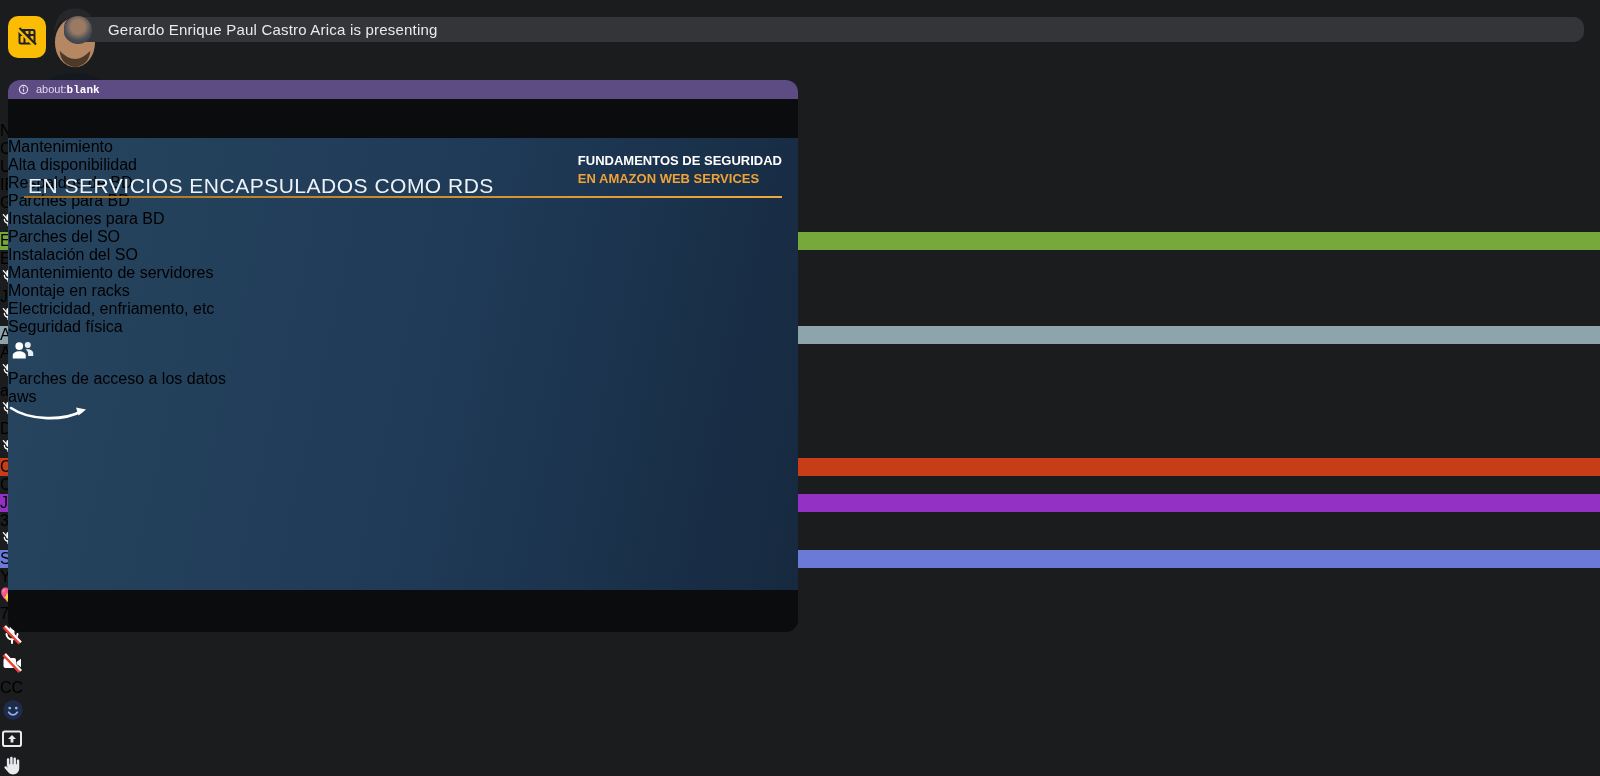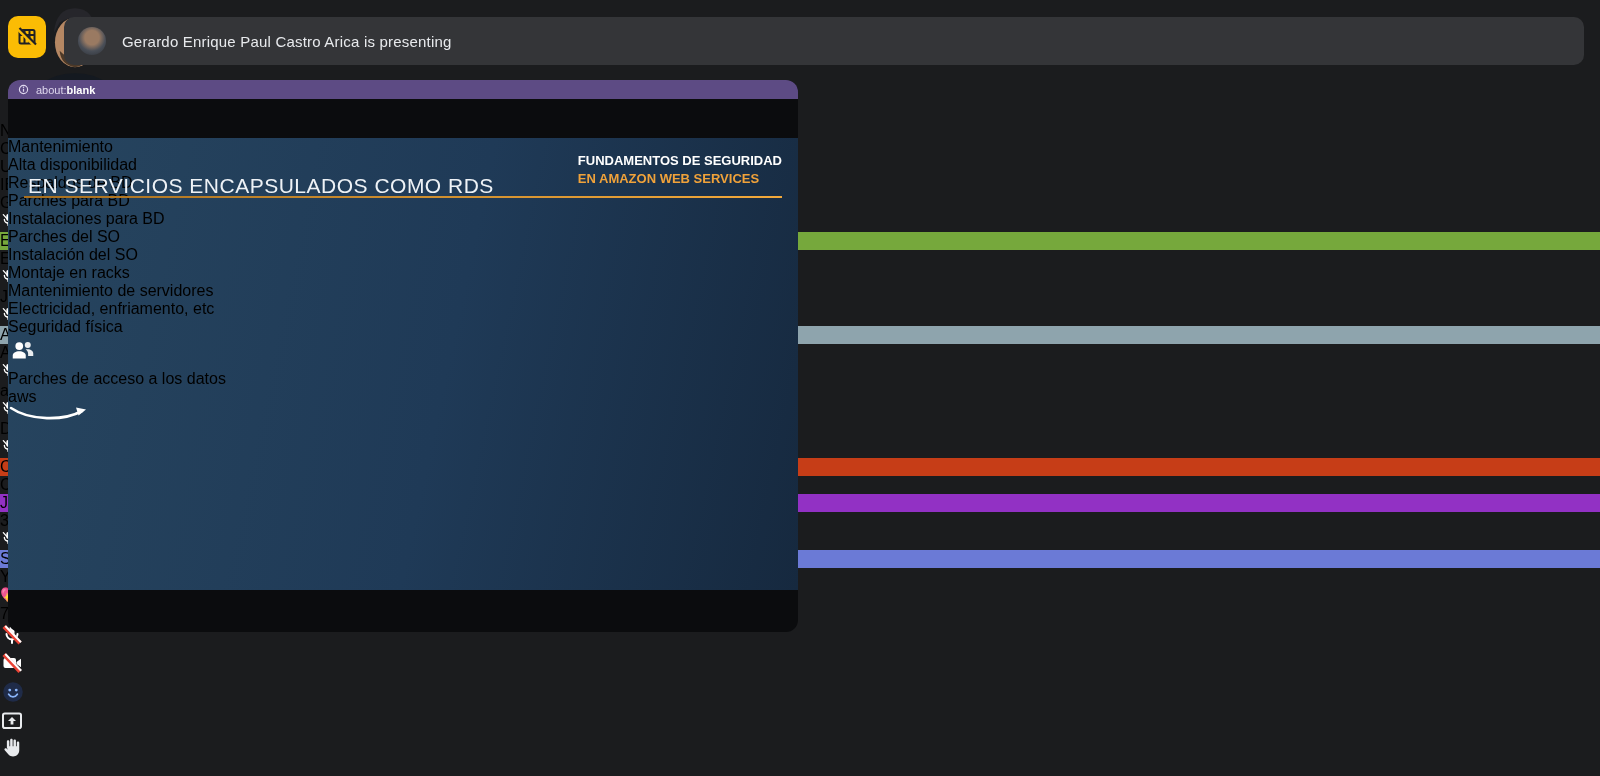--- a/index.html
+++ b/index.html
@@ -1,30 +1,30 @@
 <!DOCTYPE html>
 <html><head>
 <meta charset="utf-8">
 <style>
   html,body{margin:0;padding:0;background:#1b1c1e;width:1600px;height:776px;overflow:hidden;
     font-family:"Liberation Sans","DejaVu Sans",sans-serif;-webkit-font-smoothing:antialiased;}
   .abs{position:absolute;}
   
   .chip{position:absolute;left:8px;top:16px;width:38px;height:42px;border-radius:10px;background:#fbbc04;
     display:flex;align-items:center;justify-content:center;}
-  .topbar{position:absolute;left:64px;top:17px;width:1520px;height:48px;background:#343538;border-radius:10px;
-    display:flex;align-items:center;padding-left:14px;box-sizing:border-box;}
+  .topbar{position:absolute;left:64px;top:17px;width:1520px;height:25px;background:#343538;border-radius:10px;
+    display:flex;align-items:center;box-sizing:border-box;}
   .tb-avatar{width:28px;height:28px;border-radius:50%;margin-right:16px;
     background:radial-gradient(circle at 50% 38%,#9a7a62 0 32%,#494e57 60%,#2d3036 100%);}
   .tb-text{font-size:15px;color:#e8eaed;font-weight:500;letter-spacing:.2px;}
   
   .stage{position:absolute;left:8px;top:80px;width:790px;height:552px;background:#0b0c0e;border-radius:12px;overflow:hidden;}
   .urlbar{height:19px;background:#5d4b84;display:flex;align-items:center;gap:7px;padding:0 10px;
     color:#ded7ee;font-size:11px;}
-  .urlbar b{color:#ffffff;}
+  .urlbar b{color:#ffffff;font-family:Liberation Mono, monospace;}
   .slide{position:absolute;left:0;top:58px;width:790px;height:452px;
     background:linear-gradient(102deg,#27455f 0%,#1f3a57 55%,#16293f 100%);}
   .slide-title{position:absolute;left:20px;top:36px;font-size:21px;color:#eef2f6;letter-spacing:.5px;}
   .brand{position:absolute;right:16px;top:14px;text-align:left;font-size:13px;font-weight:bold;line-height:1.4;color:#fff;}
   .brand .l2{color:#f0a23a;}
   .rule{position:absolute;left:16px;right:16px;top:58px;height:2px;background:linear-gradient(90deg,#a8701f,#f2a93b);}
   .racks{position:absolute;left:46px;top:90px;width:324px;height:302px;
     background:linear-gradient(180deg,#122judge racks;}  
   .racks{background:linear-gradient(180deg,#132a40,#0f2236);box-shadow:inset 0 0 40px rgba(0,0,0,.45);}
   .rack{position:absolute;top:16px;bottom:10px;width:132px;border-radius:2px;
@@ -131,22 +131,22 @@
     </div>
 
     <div class="slist">
       <div class="sbox">Mantenimiento</div>
       <div class="sbox">Alta disponibilidad</div>
       <div class="sbox">Respaldos de BD</div>
       <div class="sbox">Parches para BD</div>
       <div class="sbox">Instalaciones para BD</div>
       <div class="sbox">Parches del SO</div>
       <div class="sbox">Instalación del SO</div>
+      <div class="sbox">Mantenimiento de servidores</div>
       <div class="sbox">Montaje en racks</div>
-      <div class="sbox">Mantenimiento de servidores</div>
       <div class="sbox">Electricidad, enfriamento, etc</div>
       <div class="sbox">Seguridad física</div>
     </div>
 
     <div class="person-circle">
       <svg width="30" height="30" viewBox="0 0 24 24" fill="#fff">
         <circle cx="9" cy="8" r="3.1"></circle>
         <path d="M9 12.2c-2.9 0-5.2 1.5-5.2 3.3V18h10.4v-2.5c0-1.8-2.3-3.3-5.2-3.3z"></path>
         <circle cx="15.8" cy="7.2" r="2.4" opacity=".9"></circle>
         <path d="M15.8 10.6c-.6 0-1.2.1-1.7.25 1.25.85 2 2 2 3.35V16h4.1v-2.2c0-1.75-2-3.2-4.4-3.2z" opacity=".9"></path>
@@ -332,20 +332,23 @@
       </svg>
   </div>
   <div class="btn red">
     <svg width="24" height="24" viewBox="0 0 24 24">
       <rect x="3.5" y="7" width="12.5" height="10" rx="2" fill="#fff"></rect>
       <path d="M16.5 11l4.5-3.2v8.4L16.5 13z" fill="#fff"></path>
       <line x1="4" y1="3.5" x2="20" y2="20.5" stroke="#ea4335" stroke-width="4.2"></line>
       <line x1="5.3" y1="3" x2="21.2" y2="19.8" stroke="#fff" stroke-width="2"></line>
       </svg>
   </div>
+  <div class="btn">
+    <div class="ccbox">CC</div>
+  </div>
   <div class="btn blue">
     <svg width="26" height="26" viewBox="0 0 24 24">
       <circle cx="12" cy="12" r="9" fill="#1f2b48"></circle>
       <circle cx="9" cy="10.2" r="1.3" fill="#8ab4f8"></circle>
         <circle cx="15" cy="10.2" r="1.3" fill="#8ab4f8"></circle>
       <path d="M8 14c1 1.6 2.4 2.4 4 2.4s3-.8 4-2.4" stroke="#8ab4f8" stroke-width="1.6" fill="none" stroke-linecap="round"></path>
       </svg>
   </div>
   <div class="btn">
     <svg width="24" height="24" viewBox="0 0 24 24">

